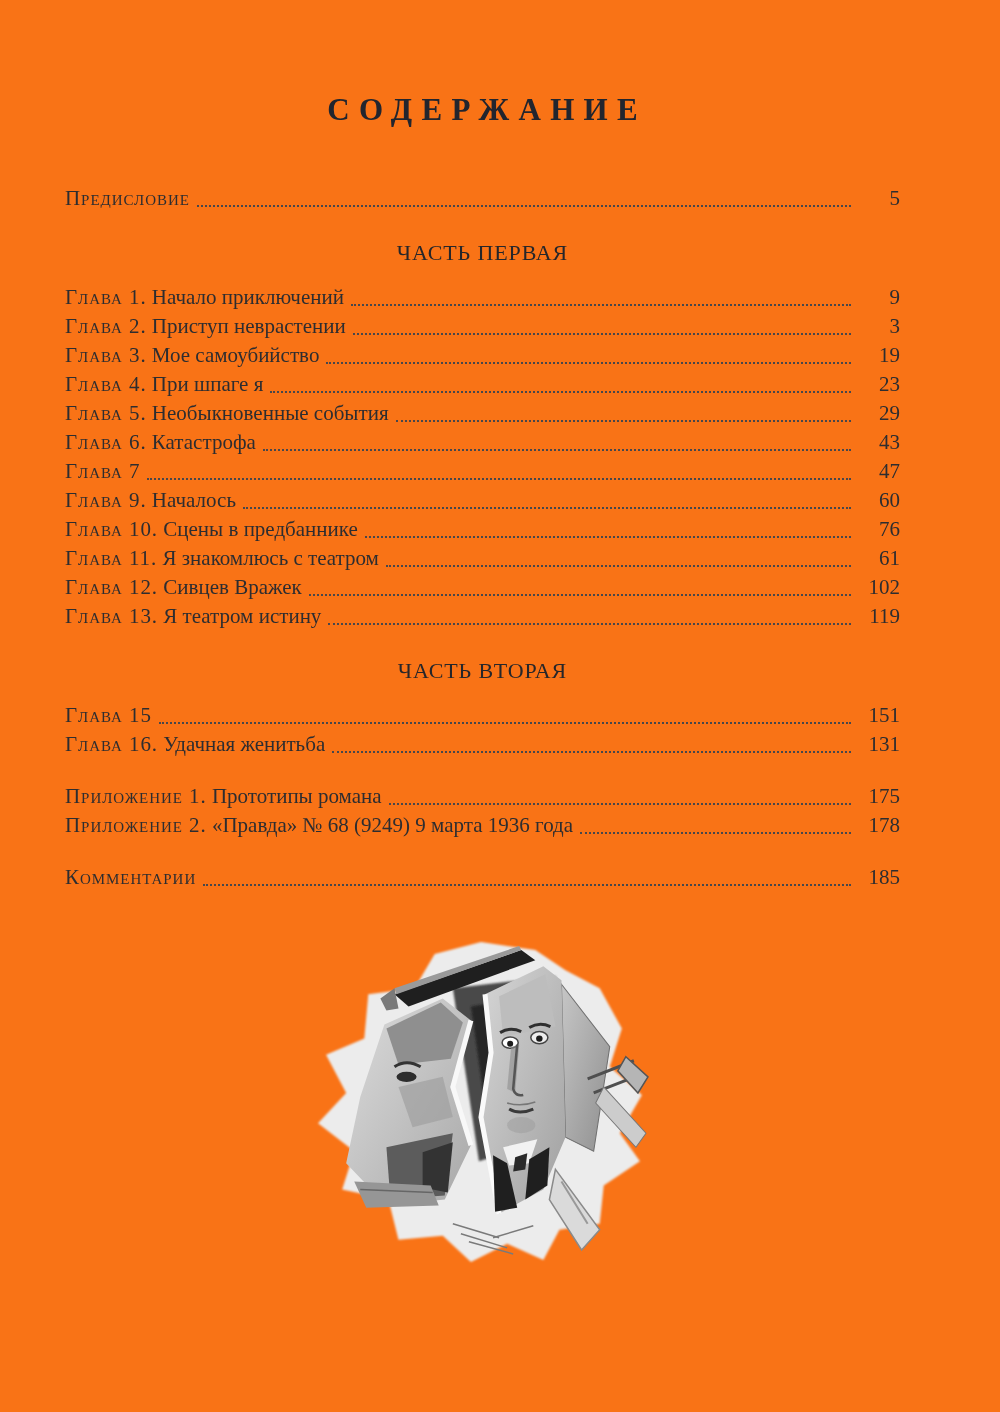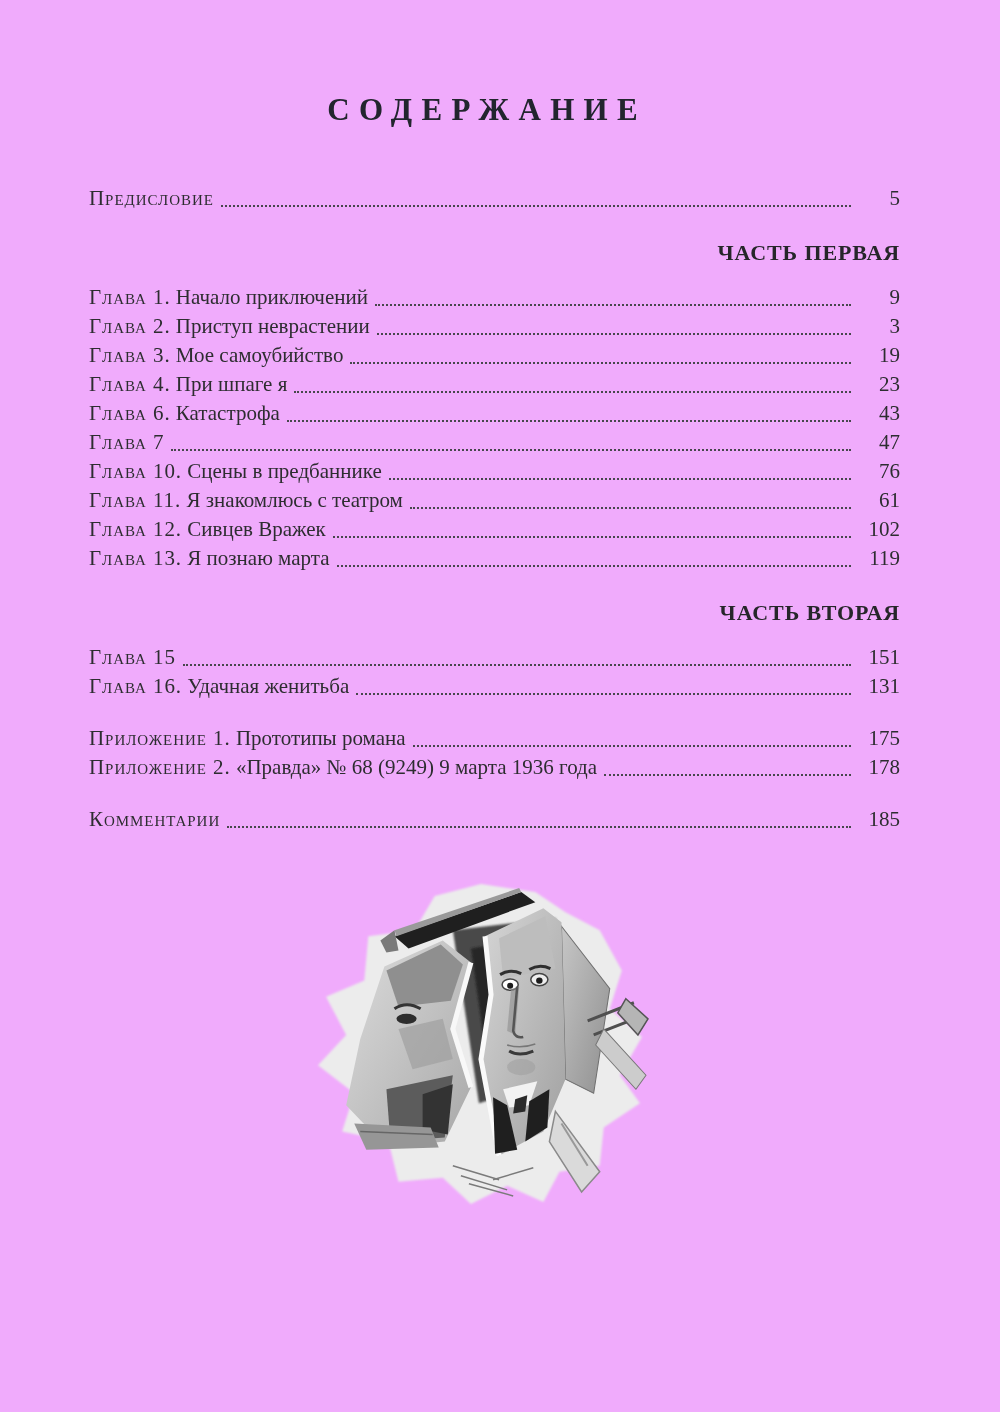--- a/index.html
+++ b/index.html
@@ -1,47 +1,46 @@
 <!DOCTYPE html>
 <html><head>
 <meta charset="utf-8">
 <style>
   html,body { margin:0; padding:0; background:#ffffff; }
   .page {
     position:relative;
     width:1000px; height:1412px;
-    background:#f0abfc;
+    background:#f97316;
     font-family:"Liberation Serif","DejaVu Serif",serif;
     color:#2d2d30;
     overflow:hidden;
   }
   .content { padding:92px 100px 0 65px; }
   .page-title {
     margin:0 0 56px 0;
     text-align:center;
     font-size:31px;
     font-weight:700;
     letter-spacing:0.30em;
     text-indent:0.30em;
     color:#22252e;
   }
   .section-header {
-    text-align:right;
+    text-align:center;
     font-size:22px;
-    font-weight:700;
+    font-weight:400;
     letter-spacing:0.04em;
     margin:27px 0 17px 0;
     color:#26262a;
   }
   .toc-row {
     display:flex;
     align-items:flex-end;
     font-size:21px;
     line-height:29px;
-    margin-left:24px;
   }
   .toc-row.gap { margin-top:23px;justify-content:center; }
   .label { white-space:nowrap; }
   .prefix { font-variant-caps:small-caps; letter-spacing:0.045em; }
   .leader {
     flex:1 1 auto;
     min-width:20px;
     margin:0 5px 6px 7px;
     border-bottom:2px dotted #47474c;
   }
@@ -79,46 +78,56 @@
           <span class="label"><span class="prefix">Глава 3.</span> <span class="title">Мое самоубийство</span></span>
           <span class="leader"></span>
           <span class="pagenum">19</span>
         </div>
         <div class="toc-row">
           <span class="label"><span class="prefix">Глава 4.</span> <span class="title">При шпаге я</span></span>
           <span class="leader"></span>
           <span class="pagenum">23</span>
         </div>
         <div class="toc-row">
+          <span class="label"><span class="prefix">Глава 5.</span> <span class="title">Необыкновенные события</span></span>
+          <span class="leader"></span>
+          <span class="pagenum">29</span>
+        </div>
+        <div class="toc-row">
           <span class="label"><span class="prefix">Глава 6.</span> <span class="title">Катастрофа</span></span>
           <span class="leader"></span>
           <span class="pagenum">43</span>
         </div>
         <div class="toc-row">
           <span class="label"><span class="prefix">Глава 7</span></span>
           <span class="leader"></span>
           <span class="pagenum">47</span>
         </div>
         <div class="toc-row">
+          <span class="label"><span class="prefix">Глава 9.</span> <span class="title">Началось</span></span>
+          <span class="leader"></span>
+          <span class="pagenum">60</span>
+        </div>
+        <div class="toc-row">
           <span class="label"><span class="prefix">Глава 10.</span> <span class="title">Сцены в предбаннике</span></span>
           <span class="leader"></span>
           <span class="pagenum">76</span>
         </div>
         <div class="toc-row">
           <span class="label"><span class="prefix">Глава 11.</span> <span class="title">Я знакомлюсь с театром</span></span>
           <span class="leader"></span>
           <span class="pagenum">61</span>
         </div>
         <div class="toc-row">
           <span class="label"><span class="prefix">Глава 12.</span> <span class="title">Сивцев Вражек</span></span>
           <span class="leader"></span>
           <span class="pagenum">102</span>
         </div>
         <div class="toc-row">
-          <span class="label"><span class="prefix">Глава 13.</span> <span class="title">Я познаю марта</span></span>
+          <span class="label"><span class="prefix">Глава 13.</span> <span class="title">Я театром истину</span></span>
           <span class="leader"></span>
           <span class="pagenum">119</span>
         </div>
         <div class="section-header">ЧАСТЬ ВТОРАЯ</div>
         <div class="toc-row">
           <span class="label"><span class="prefix">Глава 15</span></span>
           <span class="leader"></span>
           <span class="pagenum">151</span>
         </div>
         <div class="toc-row">

